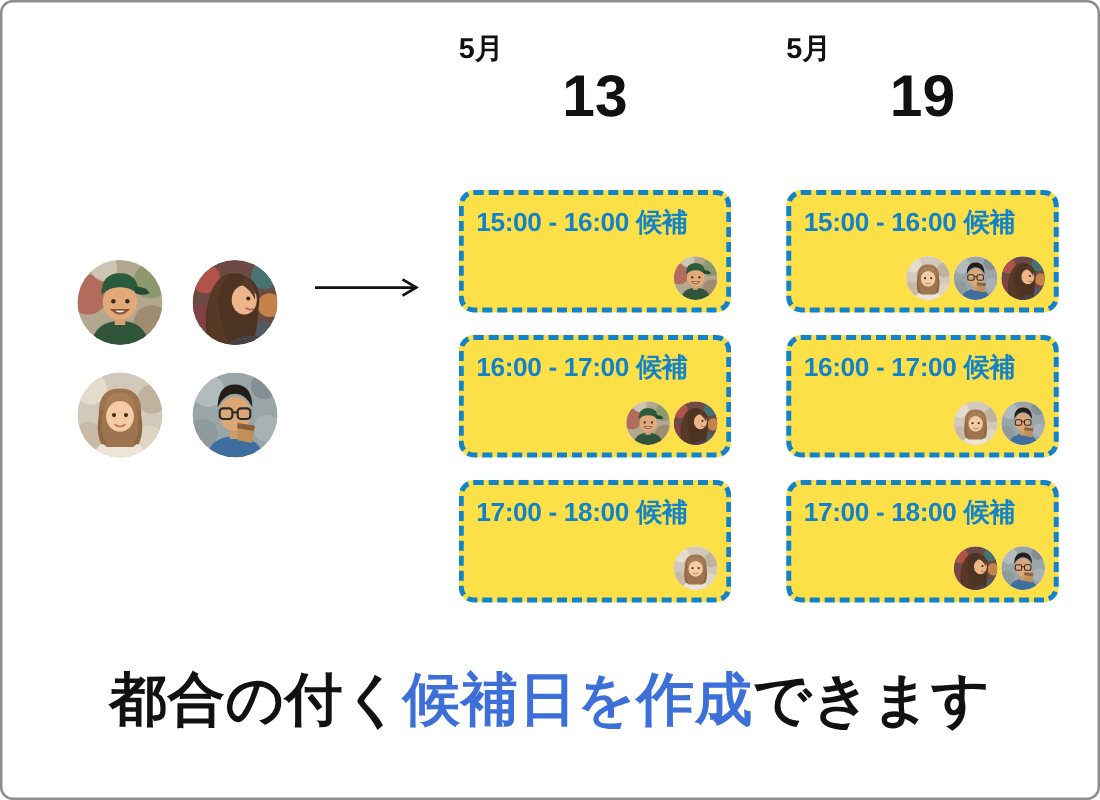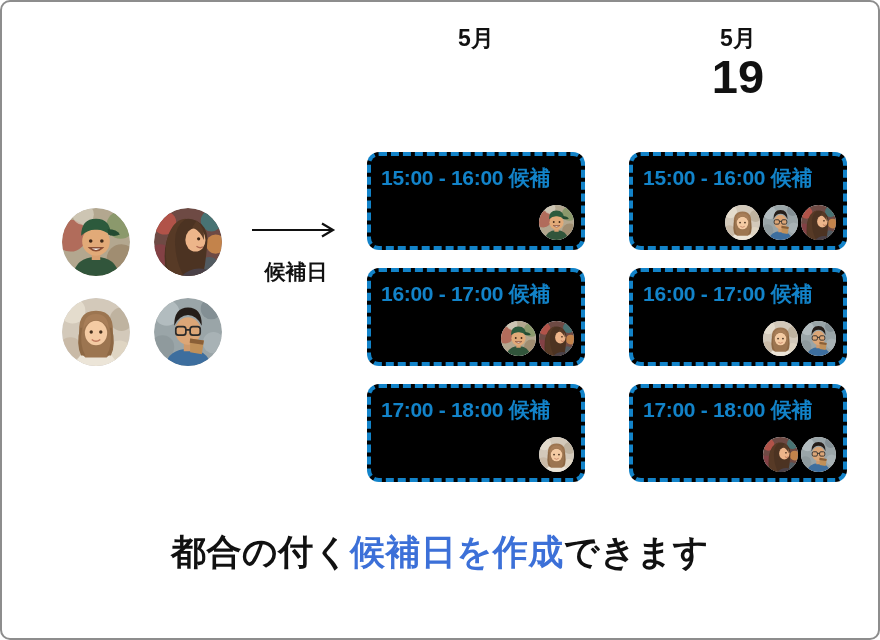--- a/index.html
+++ b/index.html
@@ -12,31 +12,31 @@
   #team-grid{position:absolute;left:60px;top:206px;display:grid;
     grid-template-columns:repeat(2,68px);grid-auto-rows:68px;column-gap:24px;row-gap:22px;}
   .avatar{border-radius:50%;display:block;background:#ddd;}
   
   #arrow{position:absolute;left:248px;top:219px;}
   #arrow-label{position:absolute;left:242px;top:256px;width:104px;text-align:center;
     font-size:21px;font-weight:700;}
   
   .column{position:absolute;top:0;width:218px;height:100%;}
   #col-0{left:365px;} #col-1{left:627px;}
-  .month{margin:24px 0 0;text-align:center;font-size:23px;font-weight:700;line-height:1.1;}
+  .month{margin:24px 0 0;text-align:left;font-size:23px;font-weight:700;line-height:1.1;}
   .day{margin:1px 0 0;text-align:center;font-size:47px;font-weight:700;line-height:1.05;}
   .slots{position:absolute;top:150px;left:0;right:0;display:flex;flex-direction:column;gap:18px;}
-  .slot-card{position:relative;height:98px;box-sizing:border-box;background:#000000;
+  .slot-card{position:relative;height:98px;box-sizing:border-box;background:#fde047;
     border:4px dashed var(--slot-accent,#1283c9);border-radius:12px;}
   .slot-label{position:absolute;left:10px;top:8px;font-size:21px;font-weight:700;
     letter-spacing:-0.3px;white-space:nowrap;color:var(--slot-accent,#1283c9);}
   .slot-avatars{position:absolute;right:7px;bottom:6px;display:flex;gap:3px;}
   
   #caption{position:absolute;left:0;top:527px;width:100%;text-align:center;
-    font-size:35px;font-weight:700;letter-spacing:0.5px;}
+    font-size:46px;font-weight:700;letter-spacing:0.5px;}
   #caption .highlight{color:var(--caption-highlight,#3c70d8);}
   #defs-svg{position:absolute;width:0;height:0;overflow:hidden;}
 </style>
 </head>
 <body>
 
 <svg id="defs-svg" aria-hidden="true">
   <defs>
     <clipPath id="avclip">
         <circle cx="32" cy="32" r="32"></circle>
@@ -129,24 +129,24 @@
       </svg>
       <svg viewBox="0 0 64 64" class="avatar" width="68" height="68">
         <use href="#av-man-glasses-coffee"></use>
       </svg>
     </div>
 
   <svg id="arrow" width="88" height="18" viewBox="0 0 88 18">
     <path d="M2 9 H82" stroke="#111" stroke-width="2.2"></path>
     <path d="M72 2.5 L83 9 L72 15.5" fill="none" stroke="#111" stroke-width="2.2"></path>
   </svg>
-  <div id="arrow-label">候補日</div>
 
   <div class="column" id="col-0">
     <div class="month">5月</div>
+    <div class="day">13</div>
     <div class="slots">
         <div class="slot-card">
           <div class="slot-label">15:00 - 16:00 候補</div>
           <div class="slot-avatars">
             <svg viewBox="0 0 64 64" class="avatar" width="35" height="35">
               <use href="#av-man-green-cap"></use>
             </svg>
           </div>
         </div>
         <div class="slot-card">

